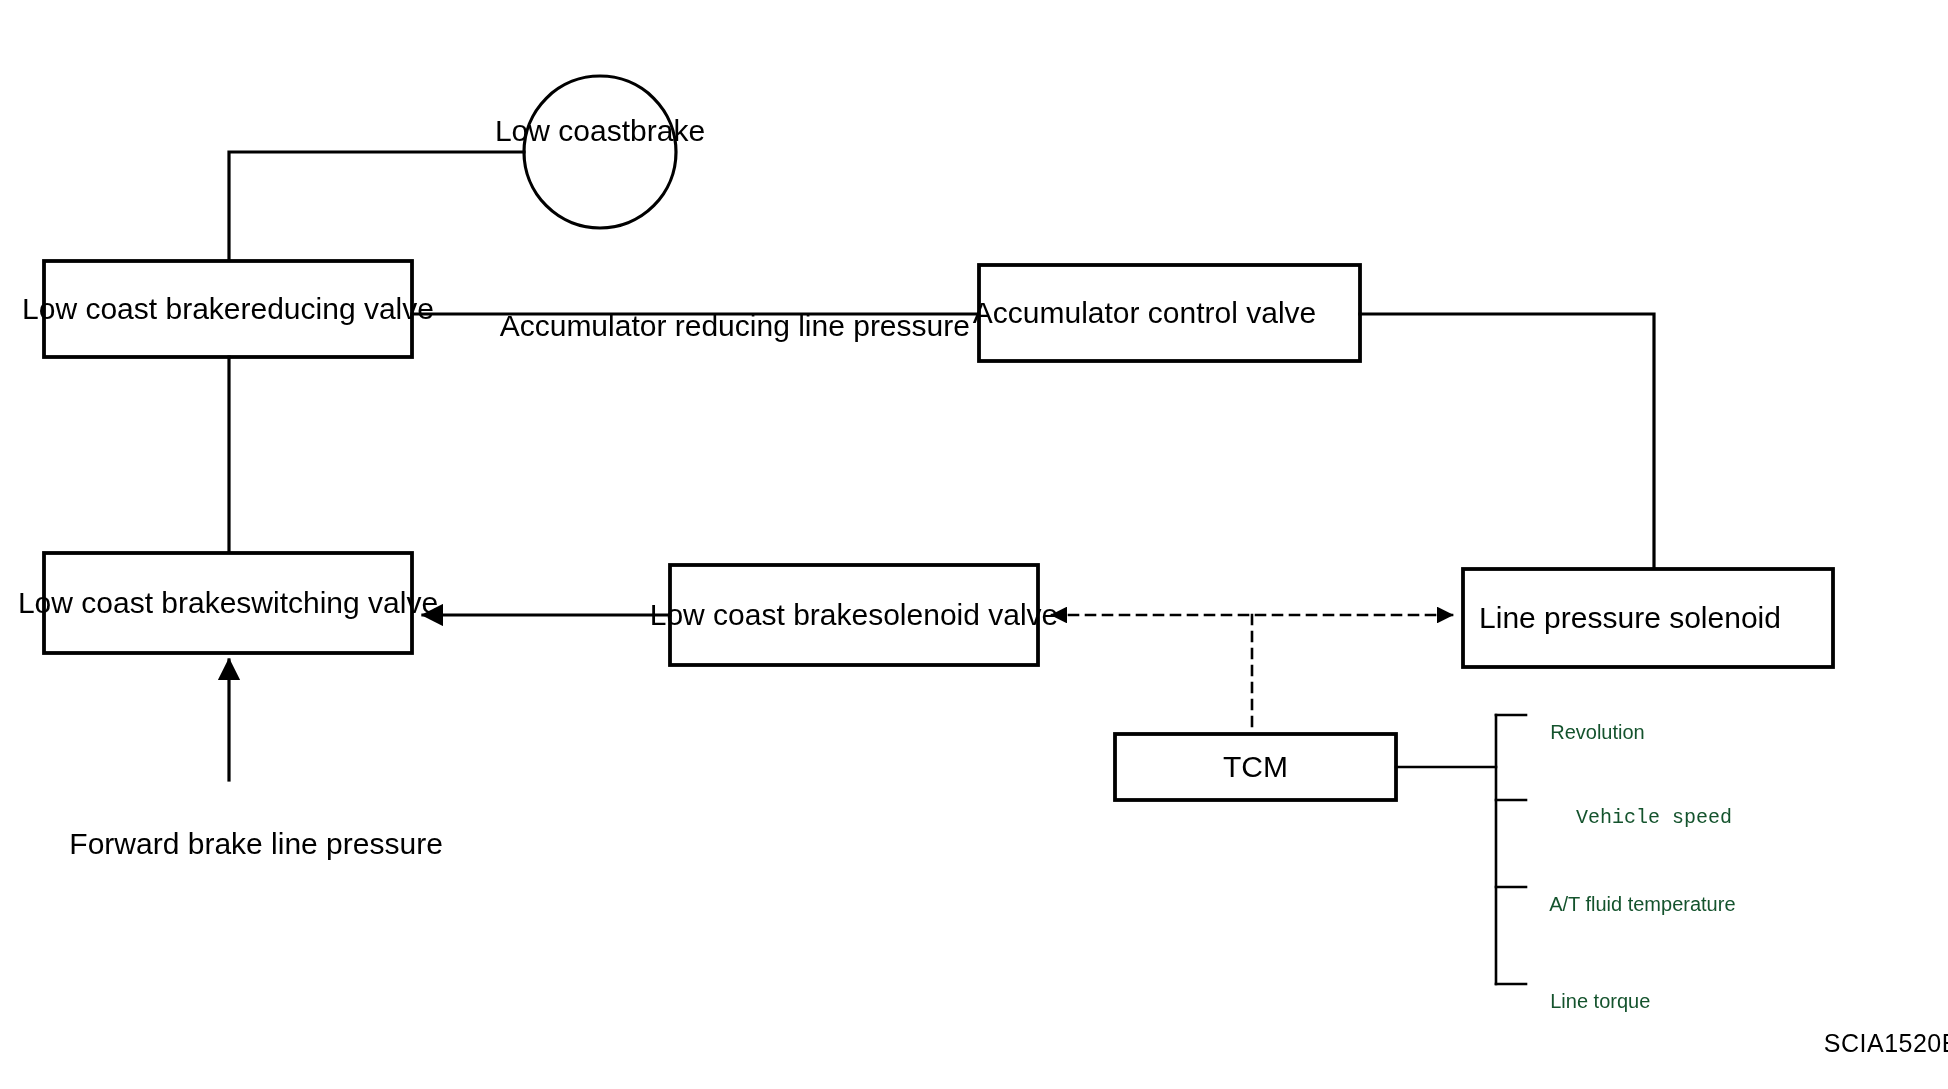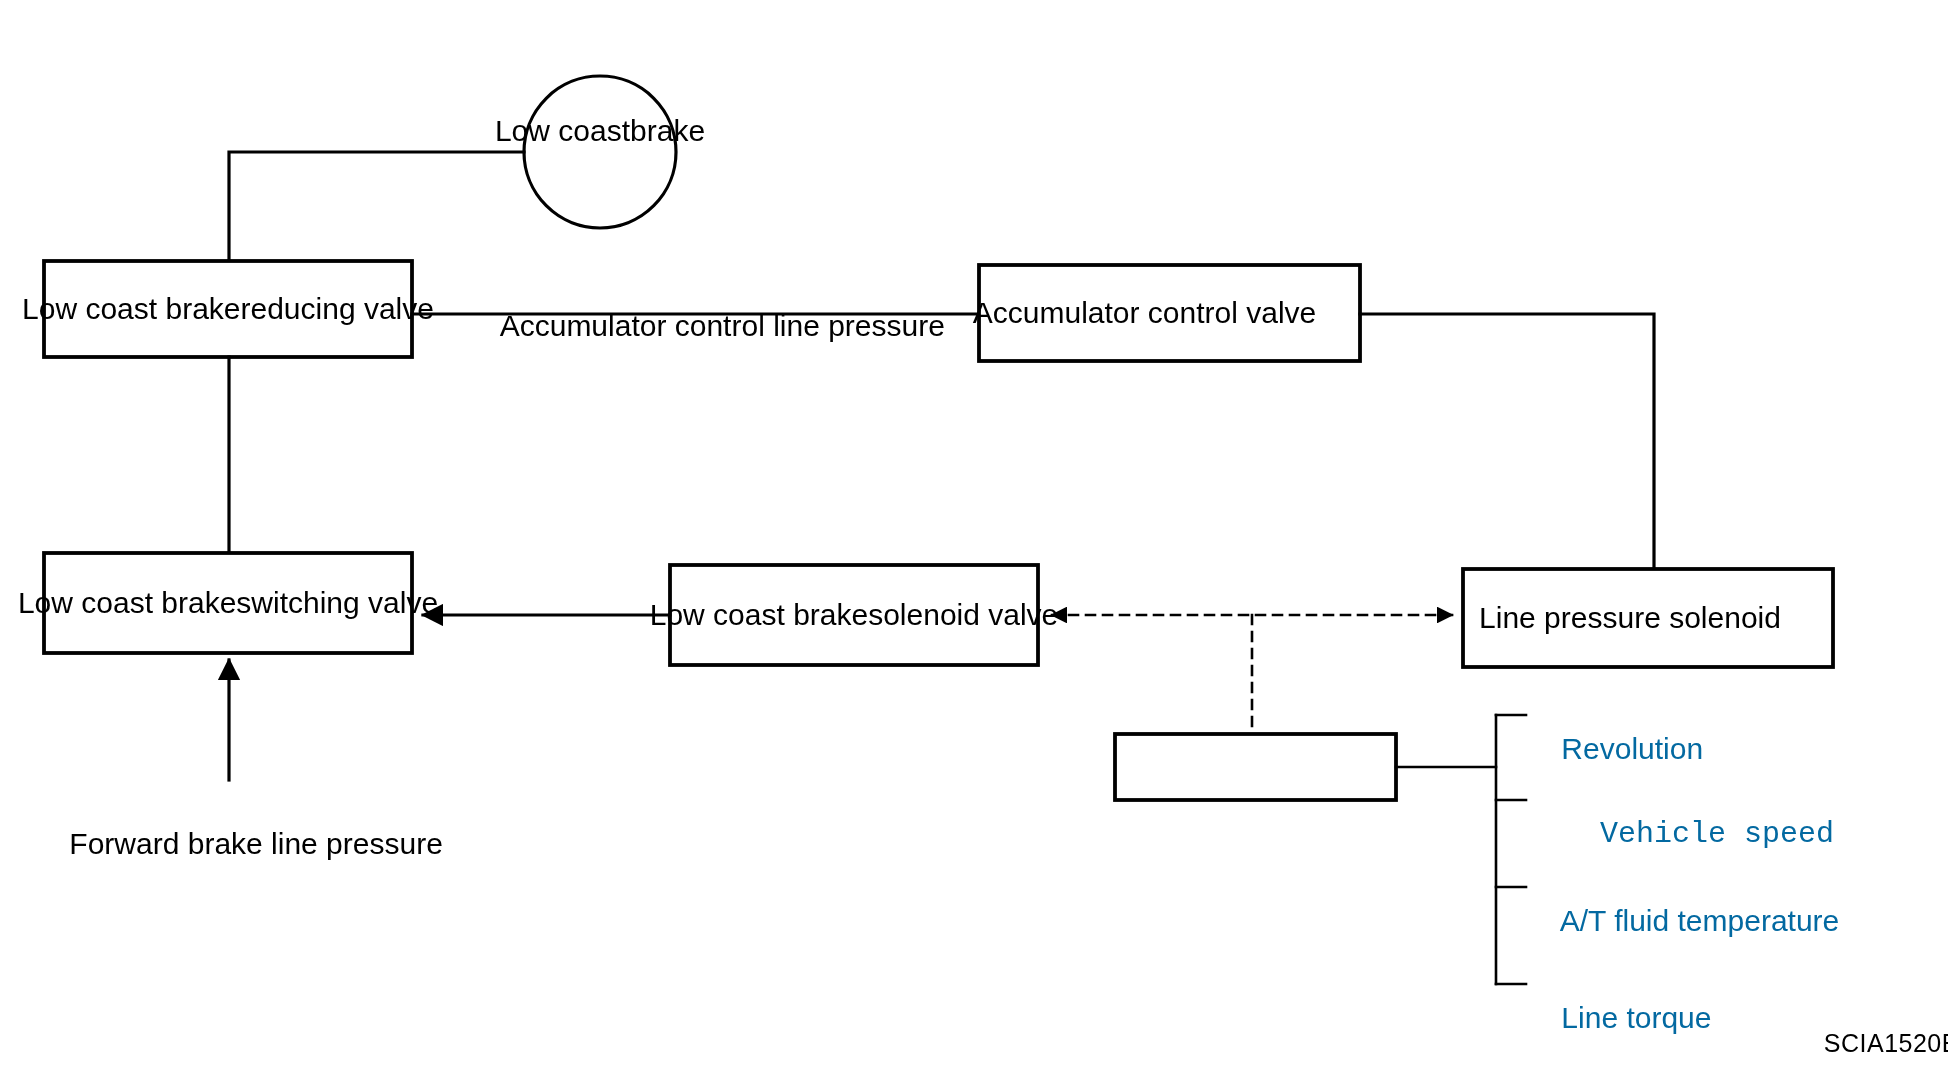--- a/index.html
+++ b/index.html
@@ -40,23 +40,23 @@
   }
   .flow-text {
     position: absolute;
     color: #000000;
     font-family: "Liberation Sans", sans-serif;
     font-size: 30px;
     white-space: pre;
   }
   .list-text {
     position: absolute;
-    color: #0369a1;
+    color: #14532d;
     font-family: "Liberation Sans", sans-serif;
-    font-size: 30px;
+    font-size: 20px;
     white-space: pre;
   }
   .figure-code {
     position: absolute;
     color: #000000;
     font-family: "Liberation Sans", sans-serif;
     font-size: 25px;
     letter-spacing: 0.5px;
     white-space: pre;
   }
@@ -141,23 +141,26 @@
 
   <div class="node-label" style="left:670px; top:565px; width:368px; height:100px;">
     <span>Low coast brake</span>
     <span>solenoid valve</span>
   </div>
 
   <div class="node-label" style="left:1463px; top:569px; width:334px; height:98px;">
     <span>Line pressure solenoid</span>
   </div>
 
+  <div class="node-label" style="left:1115px; top:734px; width:281px; height:66px;">
+    <span>TCM</span>
+  </div>
 
   <div class="flow-text" style="left:468px; top:275px;">
-    <span>Accumulator control line pressure</span>
+    <span>Accumulator reducing line pressure</span>
   </div>
 
   <div class="flow-text" style="left:36px; top:793px;">
     <span>Forward brake line pressure</span>
   </div>
 
   <div class="list-text" style="left:1528px; top:698px;">
     <span>Revolution</span>
   </div>
   <div class="list-text" style="left:1528px; top:783px;font-family:Liberation Mono, monospace;">

